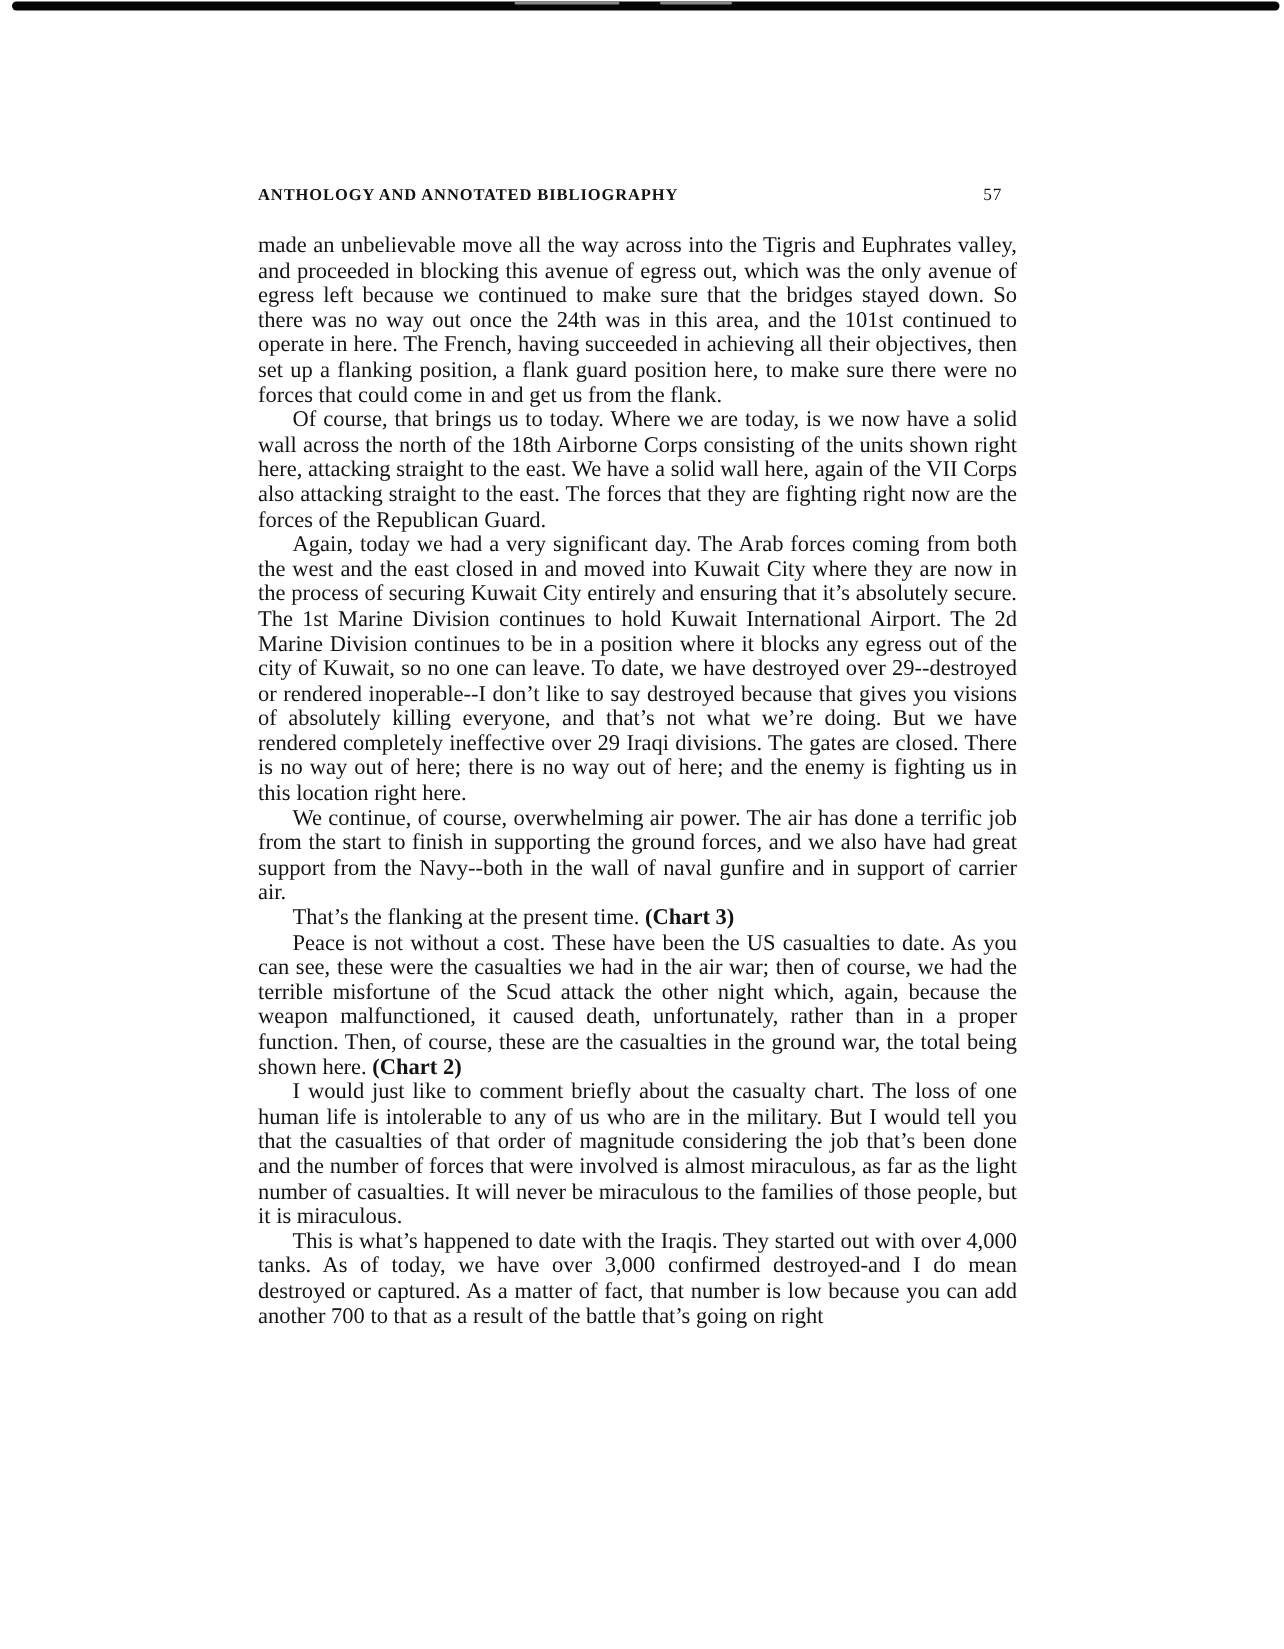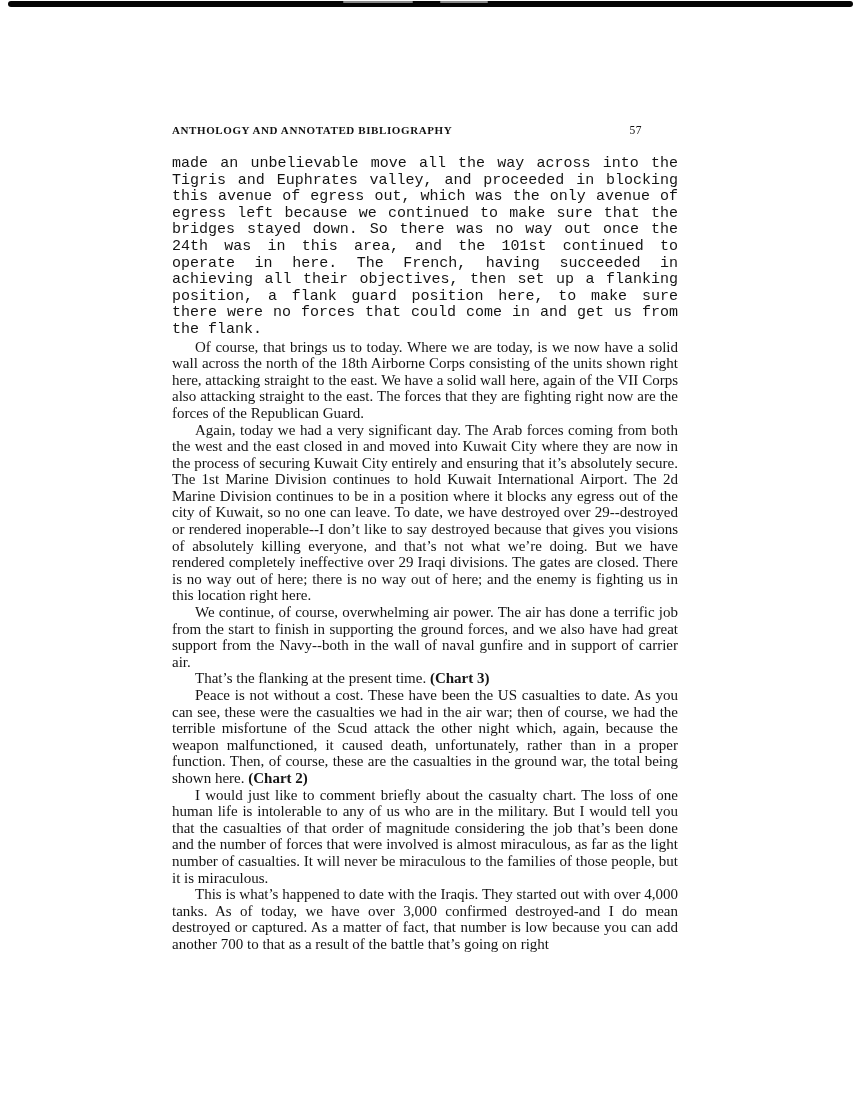--- a/index.html
+++ b/index.html
@@ -51,36 +51,35 @@
     letter-spacing: 0.6px;
     color: #111;
   }
   .running-header .title {
     font-weight: 600;
   }
   .running-header .pageno {
     font-weight: 400;
     font-size: 11.5px;
     letter-spacing: 0.5px;
-    margin-right: 36px;
+    margin-right: 10px;
   }
   .body-text {
     margin-top: 20px;
     font-size: 15px;
     line-height: 16.6px;
     text-align: justify;
     color: #141414;
   }
   .body-text p {
     margin: 0;
     text-indent: 23px;
   }
   .body-text p.no-indent {
     text-indent: 0;
-    font-family: Liberation Mono, monospace;
   }
   .body-text b {
     font-weight: 700;
   }
 </style>
 </head>
 <body>
 
 <div class="page">
 

